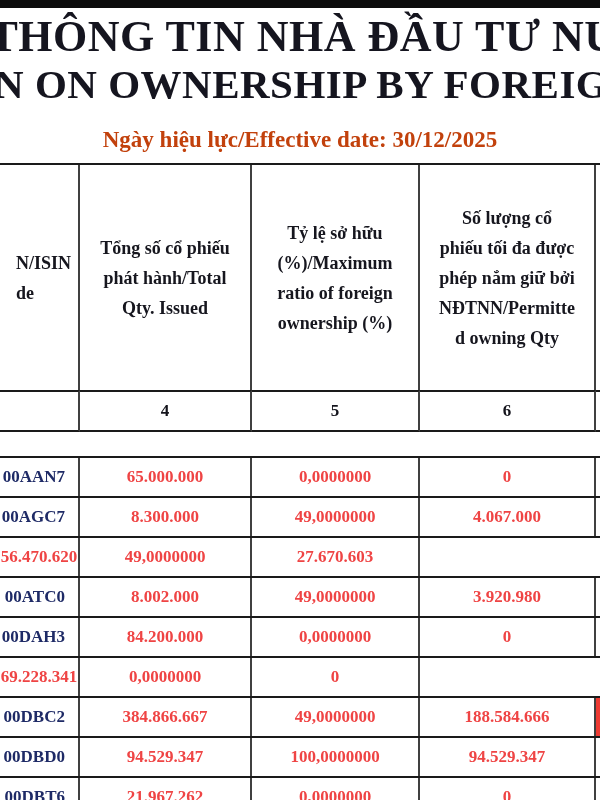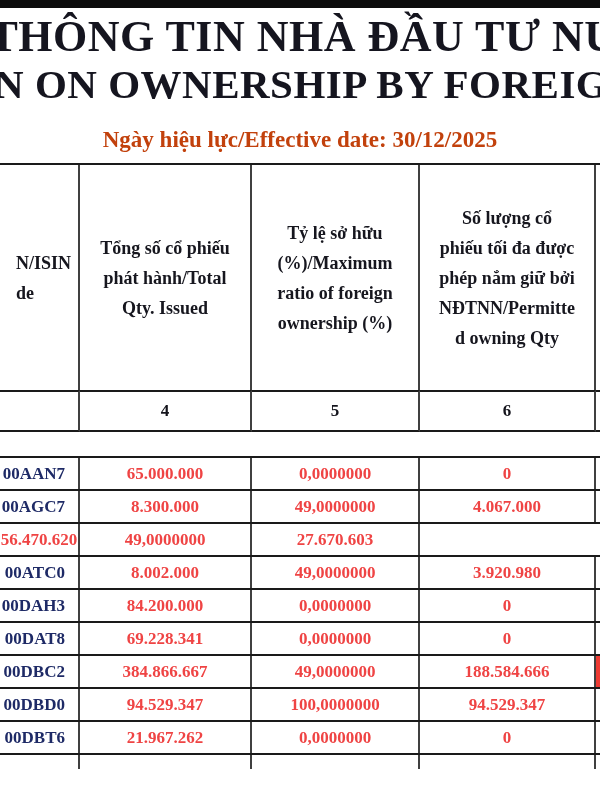--- a/index.html
+++ b/index.html
@@ -38,21 +38,21 @@
   .cell.isin-h { align-items:flex-start; text-align:left; padding-left:16px; }
   .numrow .cell {
     height:42px; border-top:2px solid #1a1a1a; border-bottom:2px solid #1a1a1a;
     font-size:17px; color:#14141c;
   }
   .numrow .cell.isin-h { justify-content:center; }
 
   .dtable { position:absolute; top:456px; left:0; width:600px; border-top:2px solid #1a1a1a; }
   .drow { border-bottom:2px solid #1a1a1a; }
   .drow .cell { height:34.6px; font-size:17px; color:#ef4444; }
-  .drow { height:33px; }
+  .drow { height:40px; }
   .drow .cell { height:100%; }
   .cell.isin-c {
     align-items:flex-end; text-align:right; padding-right:13px;
     color:#1e2a66; justify-content:center;
   }
   .cell.isin-c span { display:block; }
   .drow-partial { height:13.5px; border-bottom:none; }
   .cell.red { border-right:none; }
 </style>
 </head>
@@ -146,23 +146,20 @@
       <div class="cell isin-c">
           <span>00DAH3</span>
         </div>
       <div class="cell">84.200.000</div>
       <div class="cell">0,0000000</div>
       <div class="cell">0</div>
       <div class="cell sliver"></div>
     </div>
 
     <div class="grid-row drow">
-      <div class="cell isin-c">
-          <span>00DAT8</span>
-        </div>
       <div class="cell">69.228.341</div>
       <div class="cell">0,0000000</div>
       <div class="cell">0</div>
       <div class="cell sliver"></div>
     </div>
 
     <div class="grid-row drow">
       <div class="cell isin-c">
           <span>00DBC2</span>
         </div>

